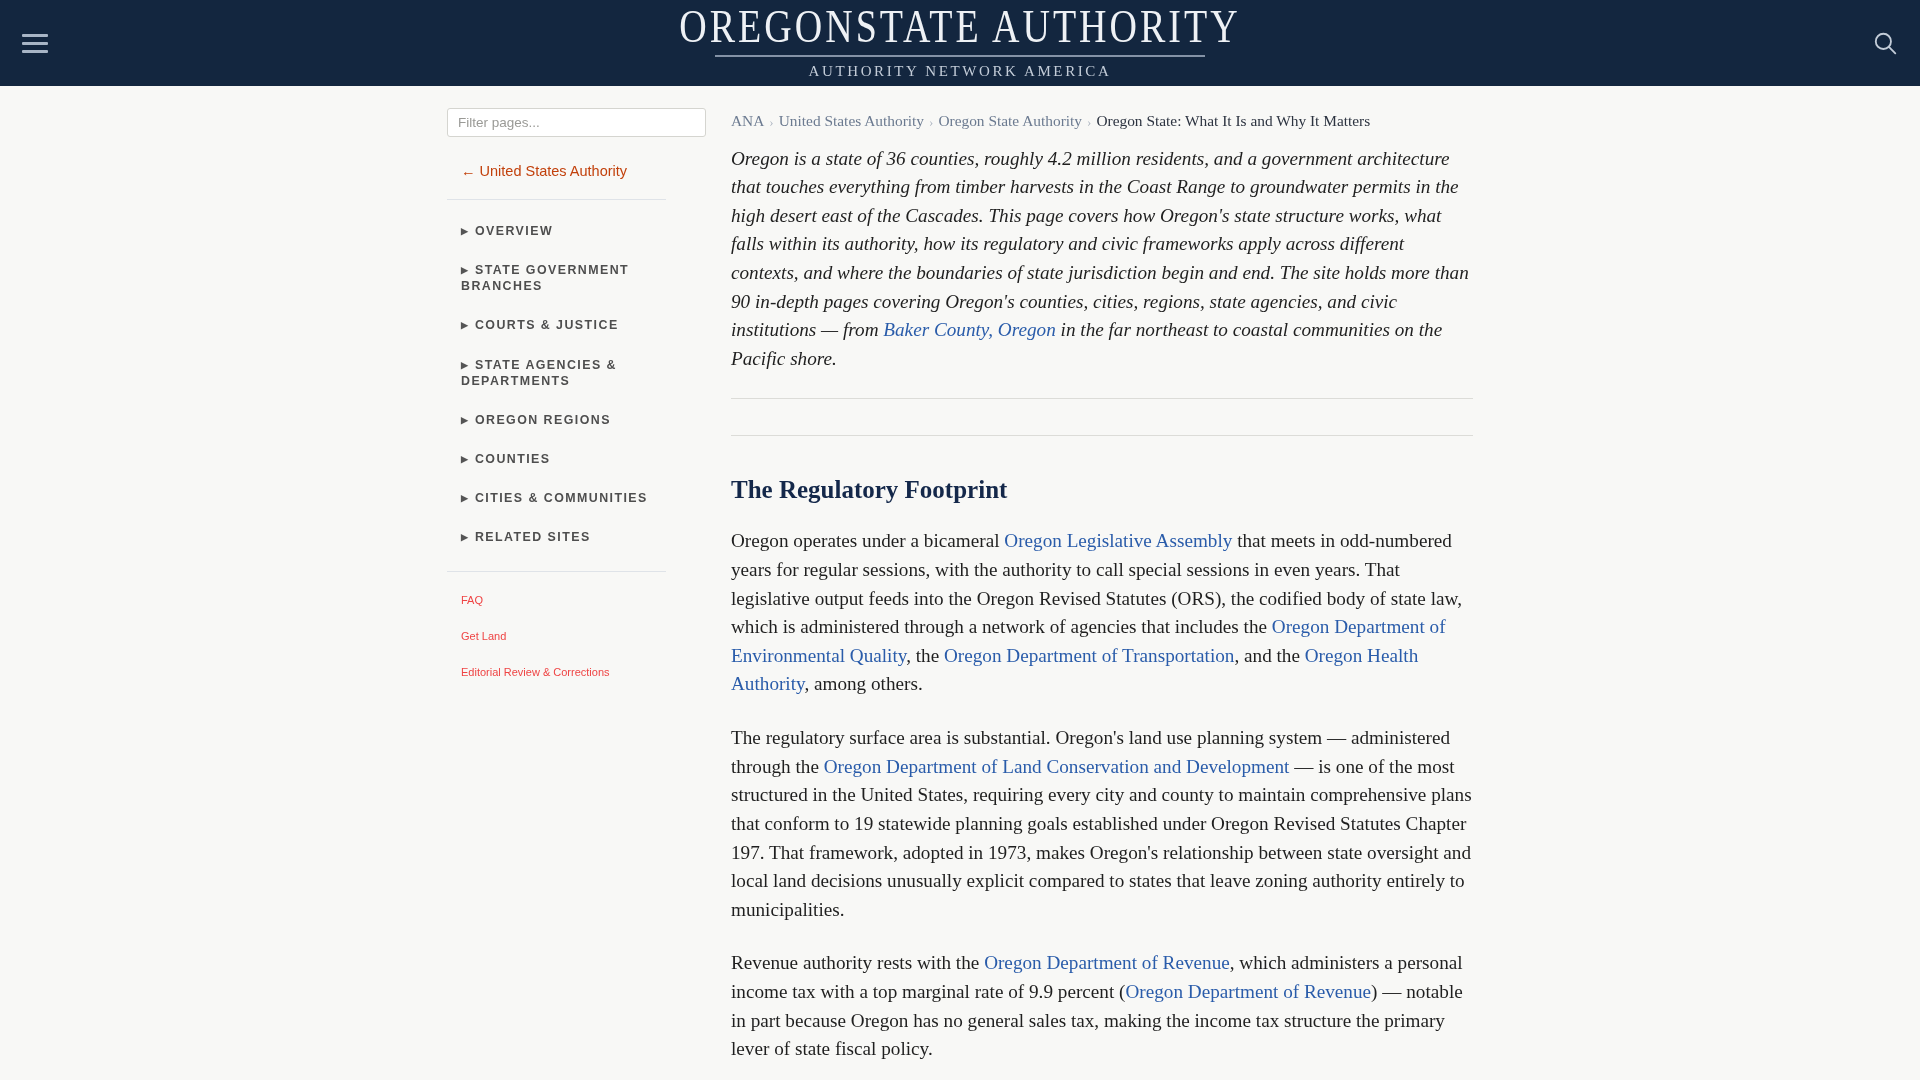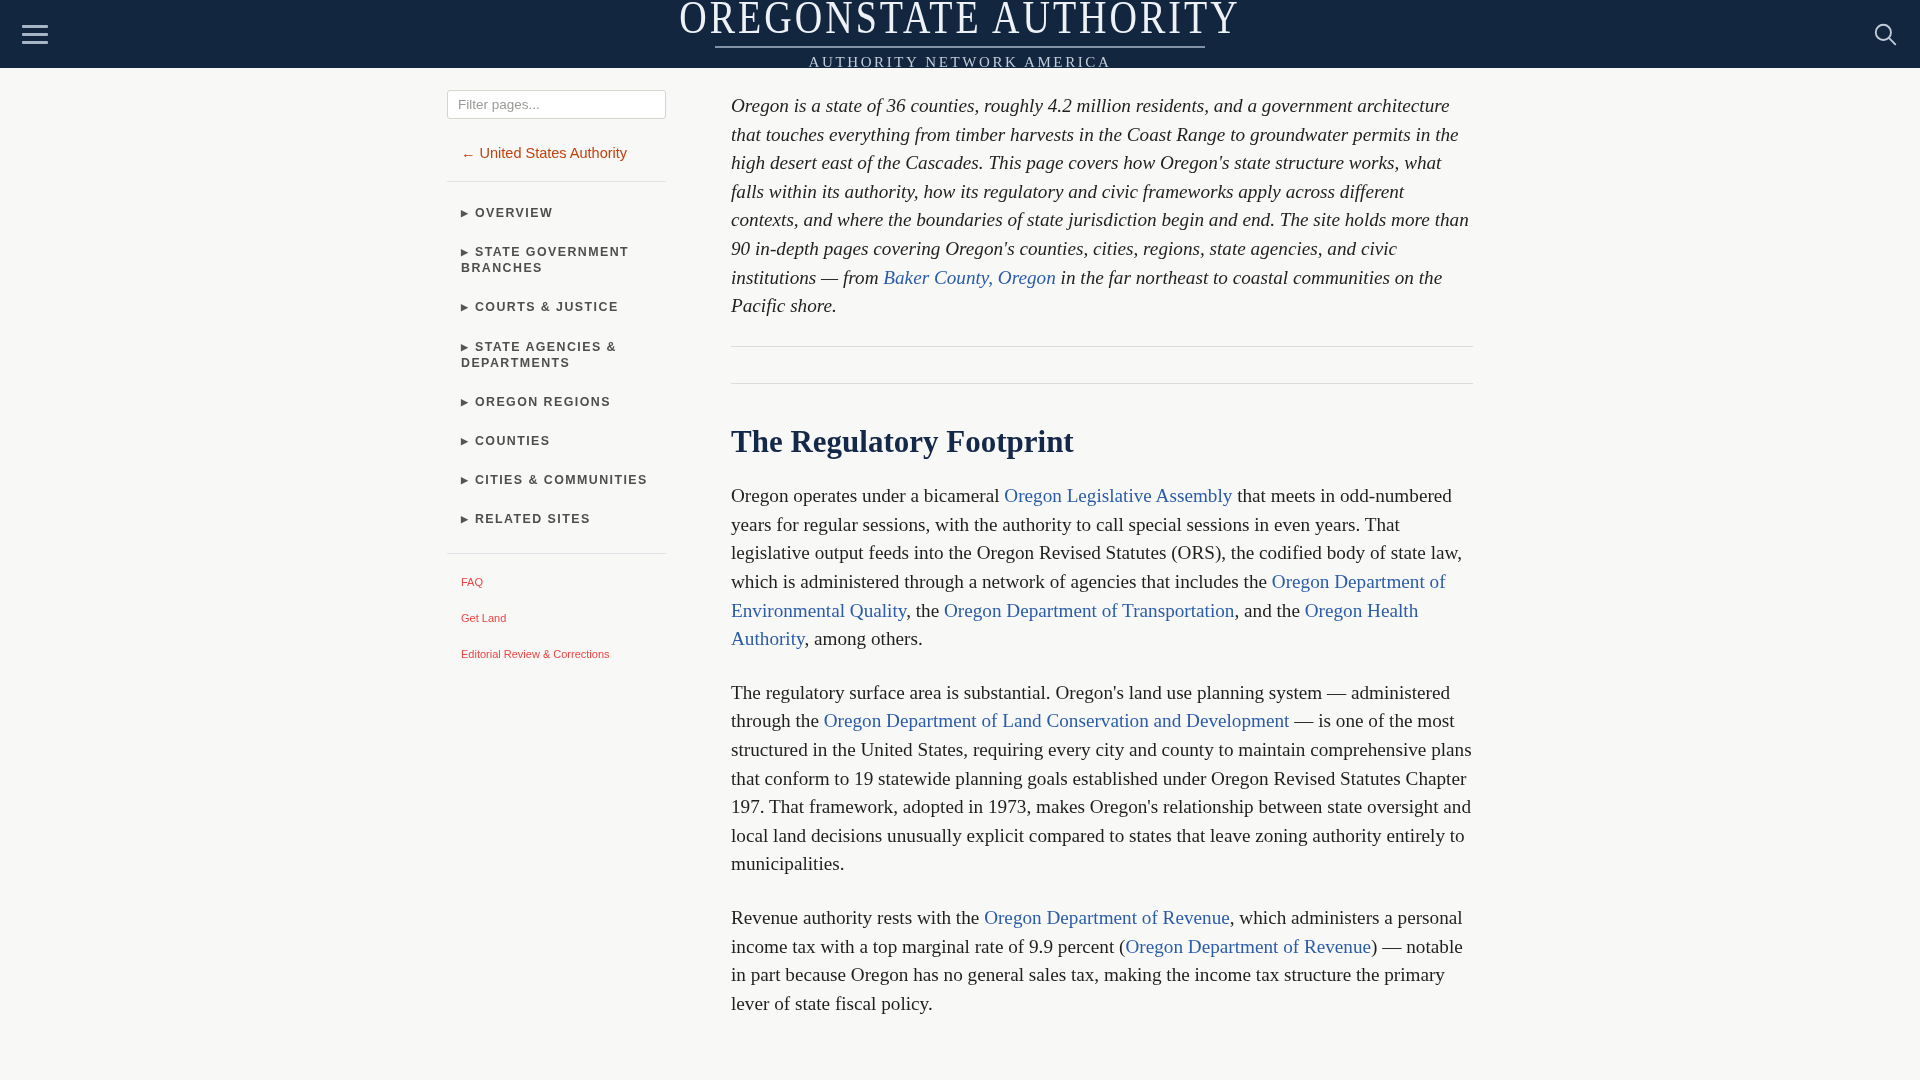--- a/index.html
+++ b/index.html
@@ -8,21 +8,21 @@
     width: 1920px;
     height: 1080px;
     background: #f8f8f6;
     font-family: "Liberation Serif", serif;
     overflow: hidden;
   }
 
   
   .site-header {
     position: relative;
-    height: 68px;
+    height: 86px;
     background: #13263f;
     display: flex;
     align-items: center;
     justify-content: center;
   }
   .hamburger {
     position: absolute;
     left: 18px;
     top: 50%;
     transform: translateY(-50%);
@@ -85,21 +85,21 @@
     align-items: flex-start;
     padding-top: 22px;
   }
   .sidebar {
     width: 228px;
     margin-left: 447px;
     flex: 0 0 228px;
     font-family: "Liberation Sans", sans-serif;
   }
   .filter-input {
-    width: 219px;
+    width: 259px;
     height: 29px;
     border: 1px solid #d5d5d0;
     border-radius: 3px;
     background: #ffffff;
     padding: 0 10px;
     font-family: "Liberation Sans", sans-serif;
     font-size: 13.5px;
     color: #333;
     outline: none;
   }
@@ -189,21 +189,21 @@
 
   .hr {
     height: 1px;
     background: #dcdcd8;
     margin: 17px 0 0 0;
     width: 742px;
   }
   .hr.second { margin-top: 36px; }
 
   h2.section-title {
-    font-size: 31px;
+    font-size: 25px;
     font-weight: bold;
     color: #14284a;
     margin: 39px 0 22px 0;
     line-height: 1.2;
   }
 </style>
 </head>
 <body>
 
 <header class="site-header">
@@ -261,20 +261,23 @@
 
     <div class="nav-divider"></div>
 
     <a class="util-link" href="#">FAQ</a>
     <a class="util-link" href="#">Get Land</a>
     <a class="util-link" href="#">Editorial Review &amp; Corrections</a>
   </aside>
 
   <main class="content">
 
+    <nav class="breadcrumb">
+      <a href="#">ANA</a><span class="sep">›</span><a href="#">United States Authority</a><span class="sep">›</span><a href="#">Oregon State Authority</a><span class="sep">›</span><span class="current">Oregon State: What It Is and Why It Matters</span>
+    </nav>
 
     <p><span>Oregon is a state of 36 counties, roughly 4.2 million residents, and a government architecture that touches everything from timber harvests in the Coast Range to groundwater permits in the high desert east of the Cascades. This page covers how Oregon's state structure works, what falls within its authority, how its regulatory and civic frameworks apply across different contexts, and where the boundaries of state jurisdiction begin and end. The site holds more than 90 in-depth pages covering Oregon's counties, cities, regions, state agencies, and civic institutions — from </span><a class="link" href="#">Baker County, Oregon</a><span> in the far northeast to coastal communities on the Pacific shore.</span></p>
 
     <div class="hr"></div>
     <div class="hr second"></div>
 
     <h2 class="section-title">The Regulatory Footprint</h2>
 
     <p><span>Oregon operates under a bicameral </span><a class="link" href="#">Oregon Legislative Assembly</a><span> that meets in odd-numbered years for regular sessions, with the authority to call special sessions in even years. That legislative output feeds into the Oregon Revised Statutes (ORS), the codified body of state law, which is administered through a network of agencies that includes the </span><a class="link" href="#">Oregon Department of Environmental Quality</a><span>, the </span><a class="link" href="#">Oregon Department of Transportation</a><span>, and the </span><a class="link" href="#">Oregon Health Authority</a><span>, among others.</span></p>
 

